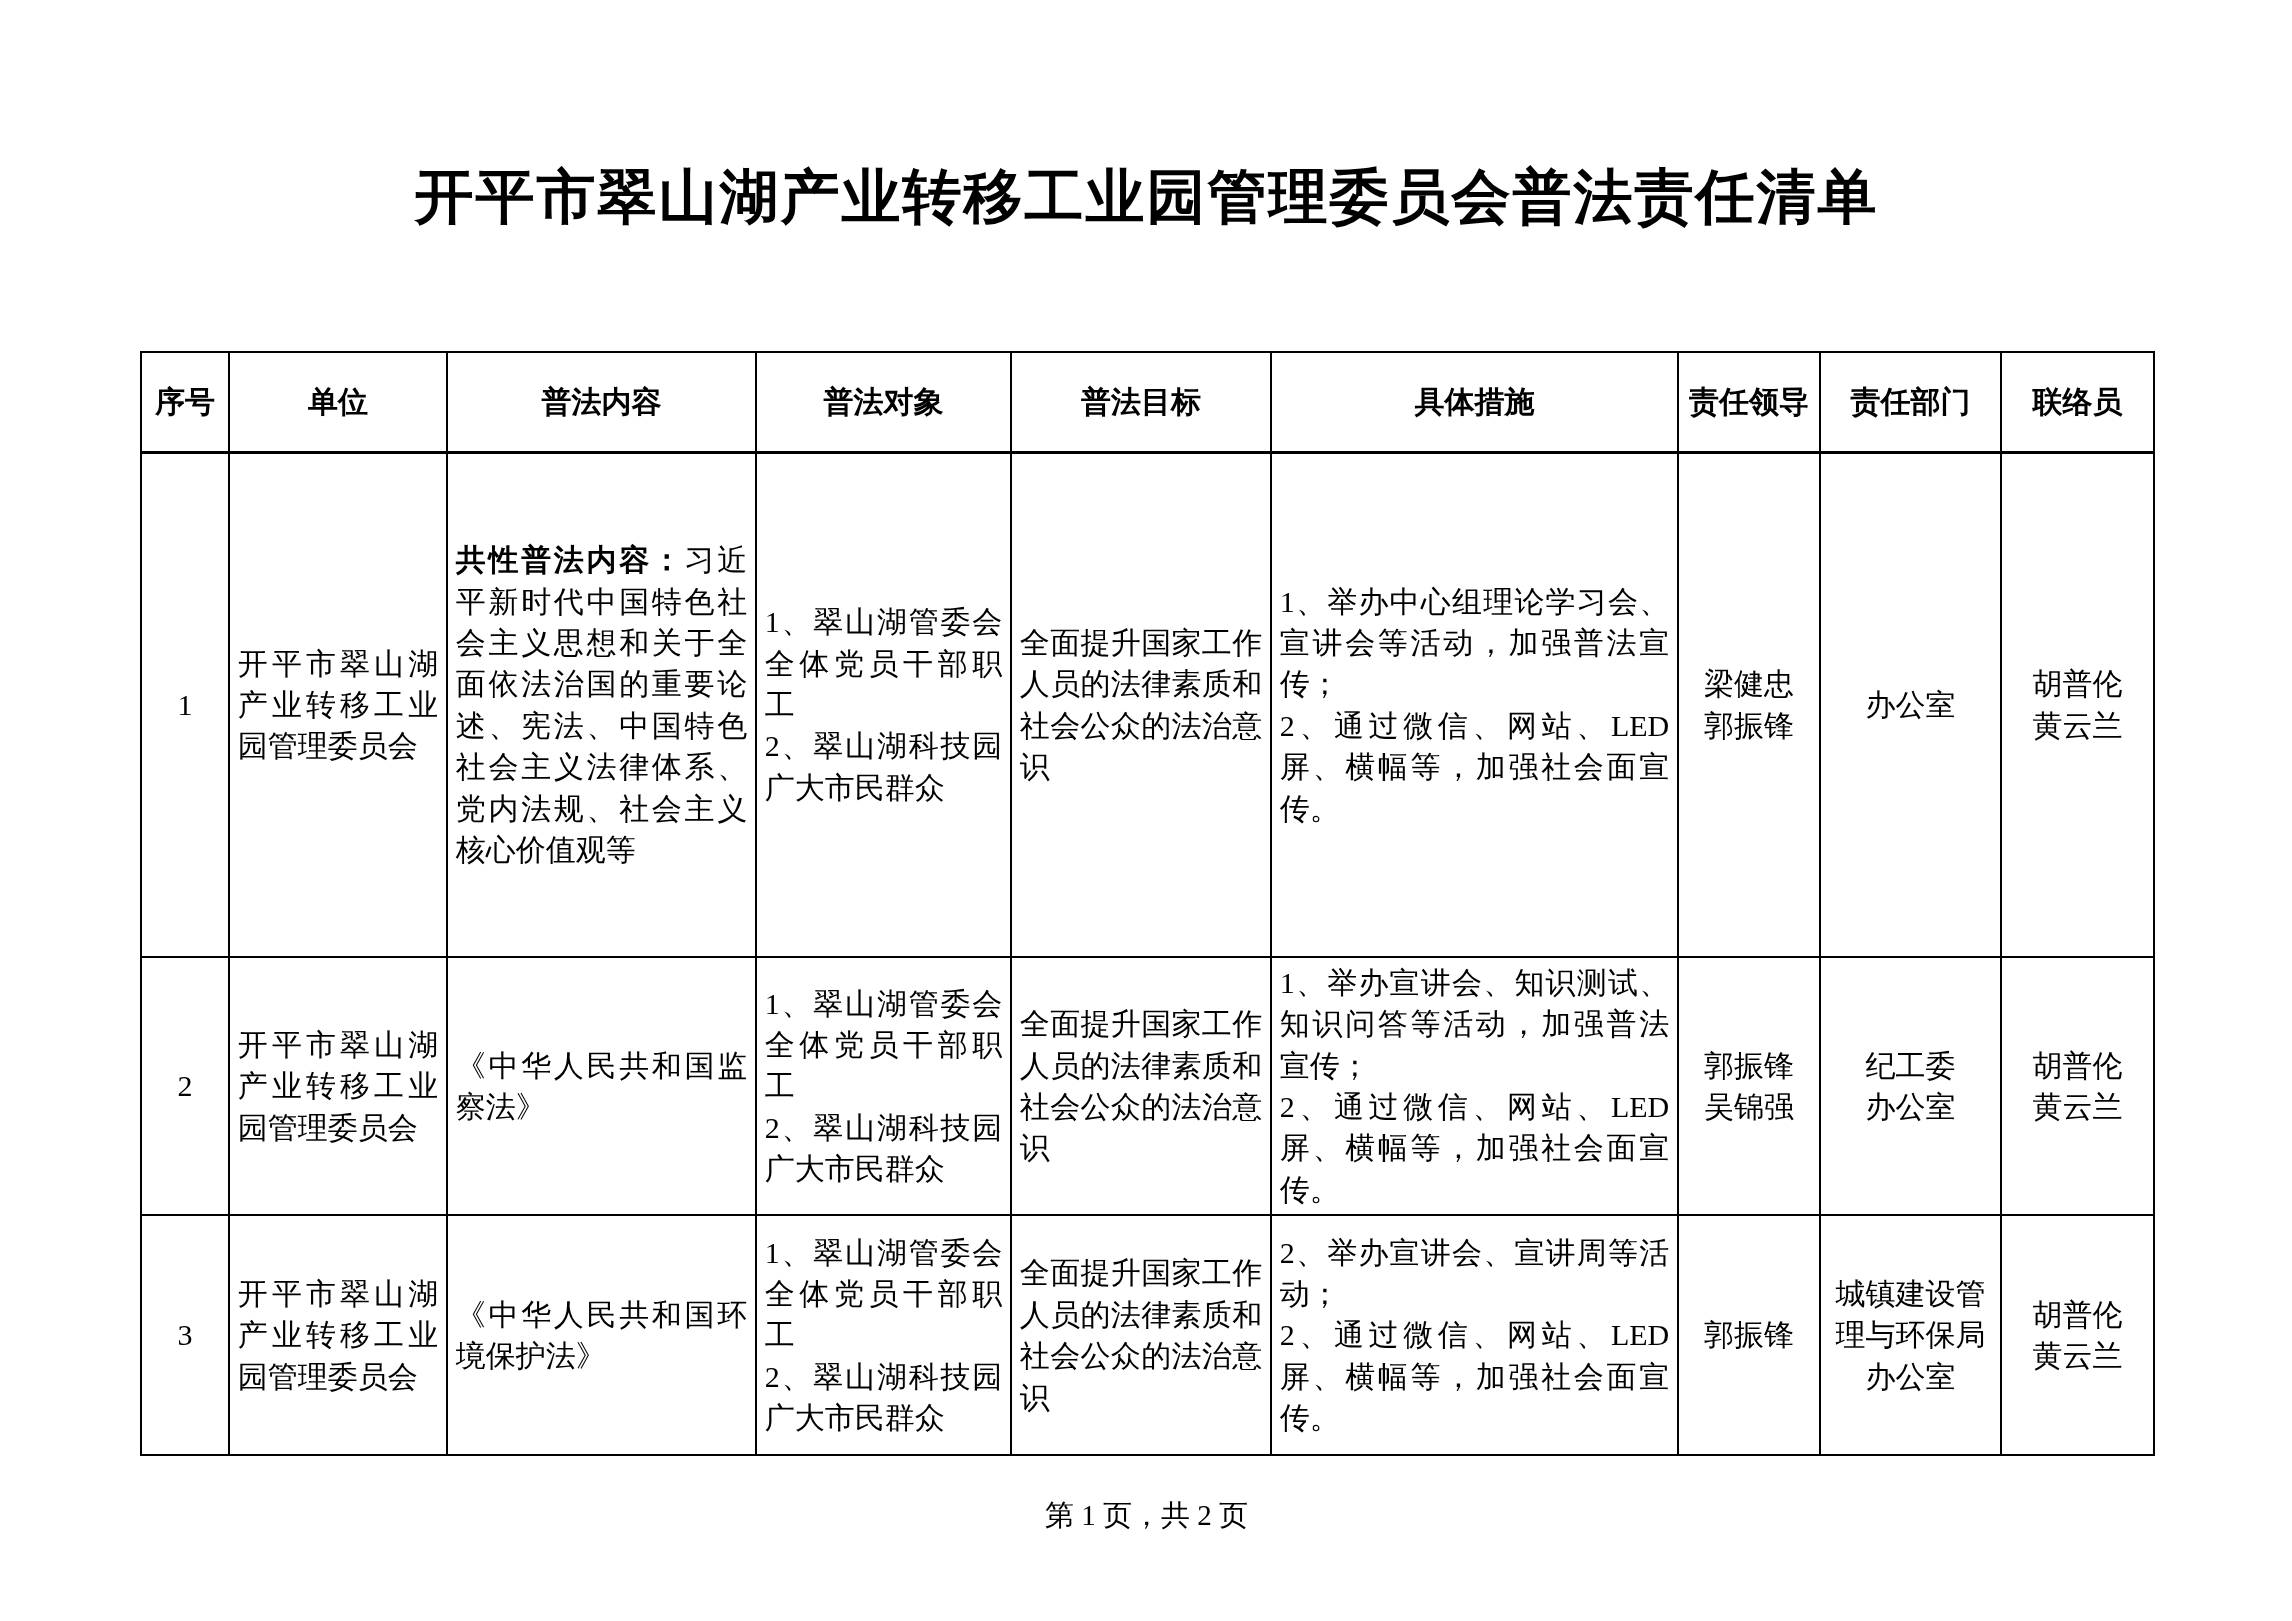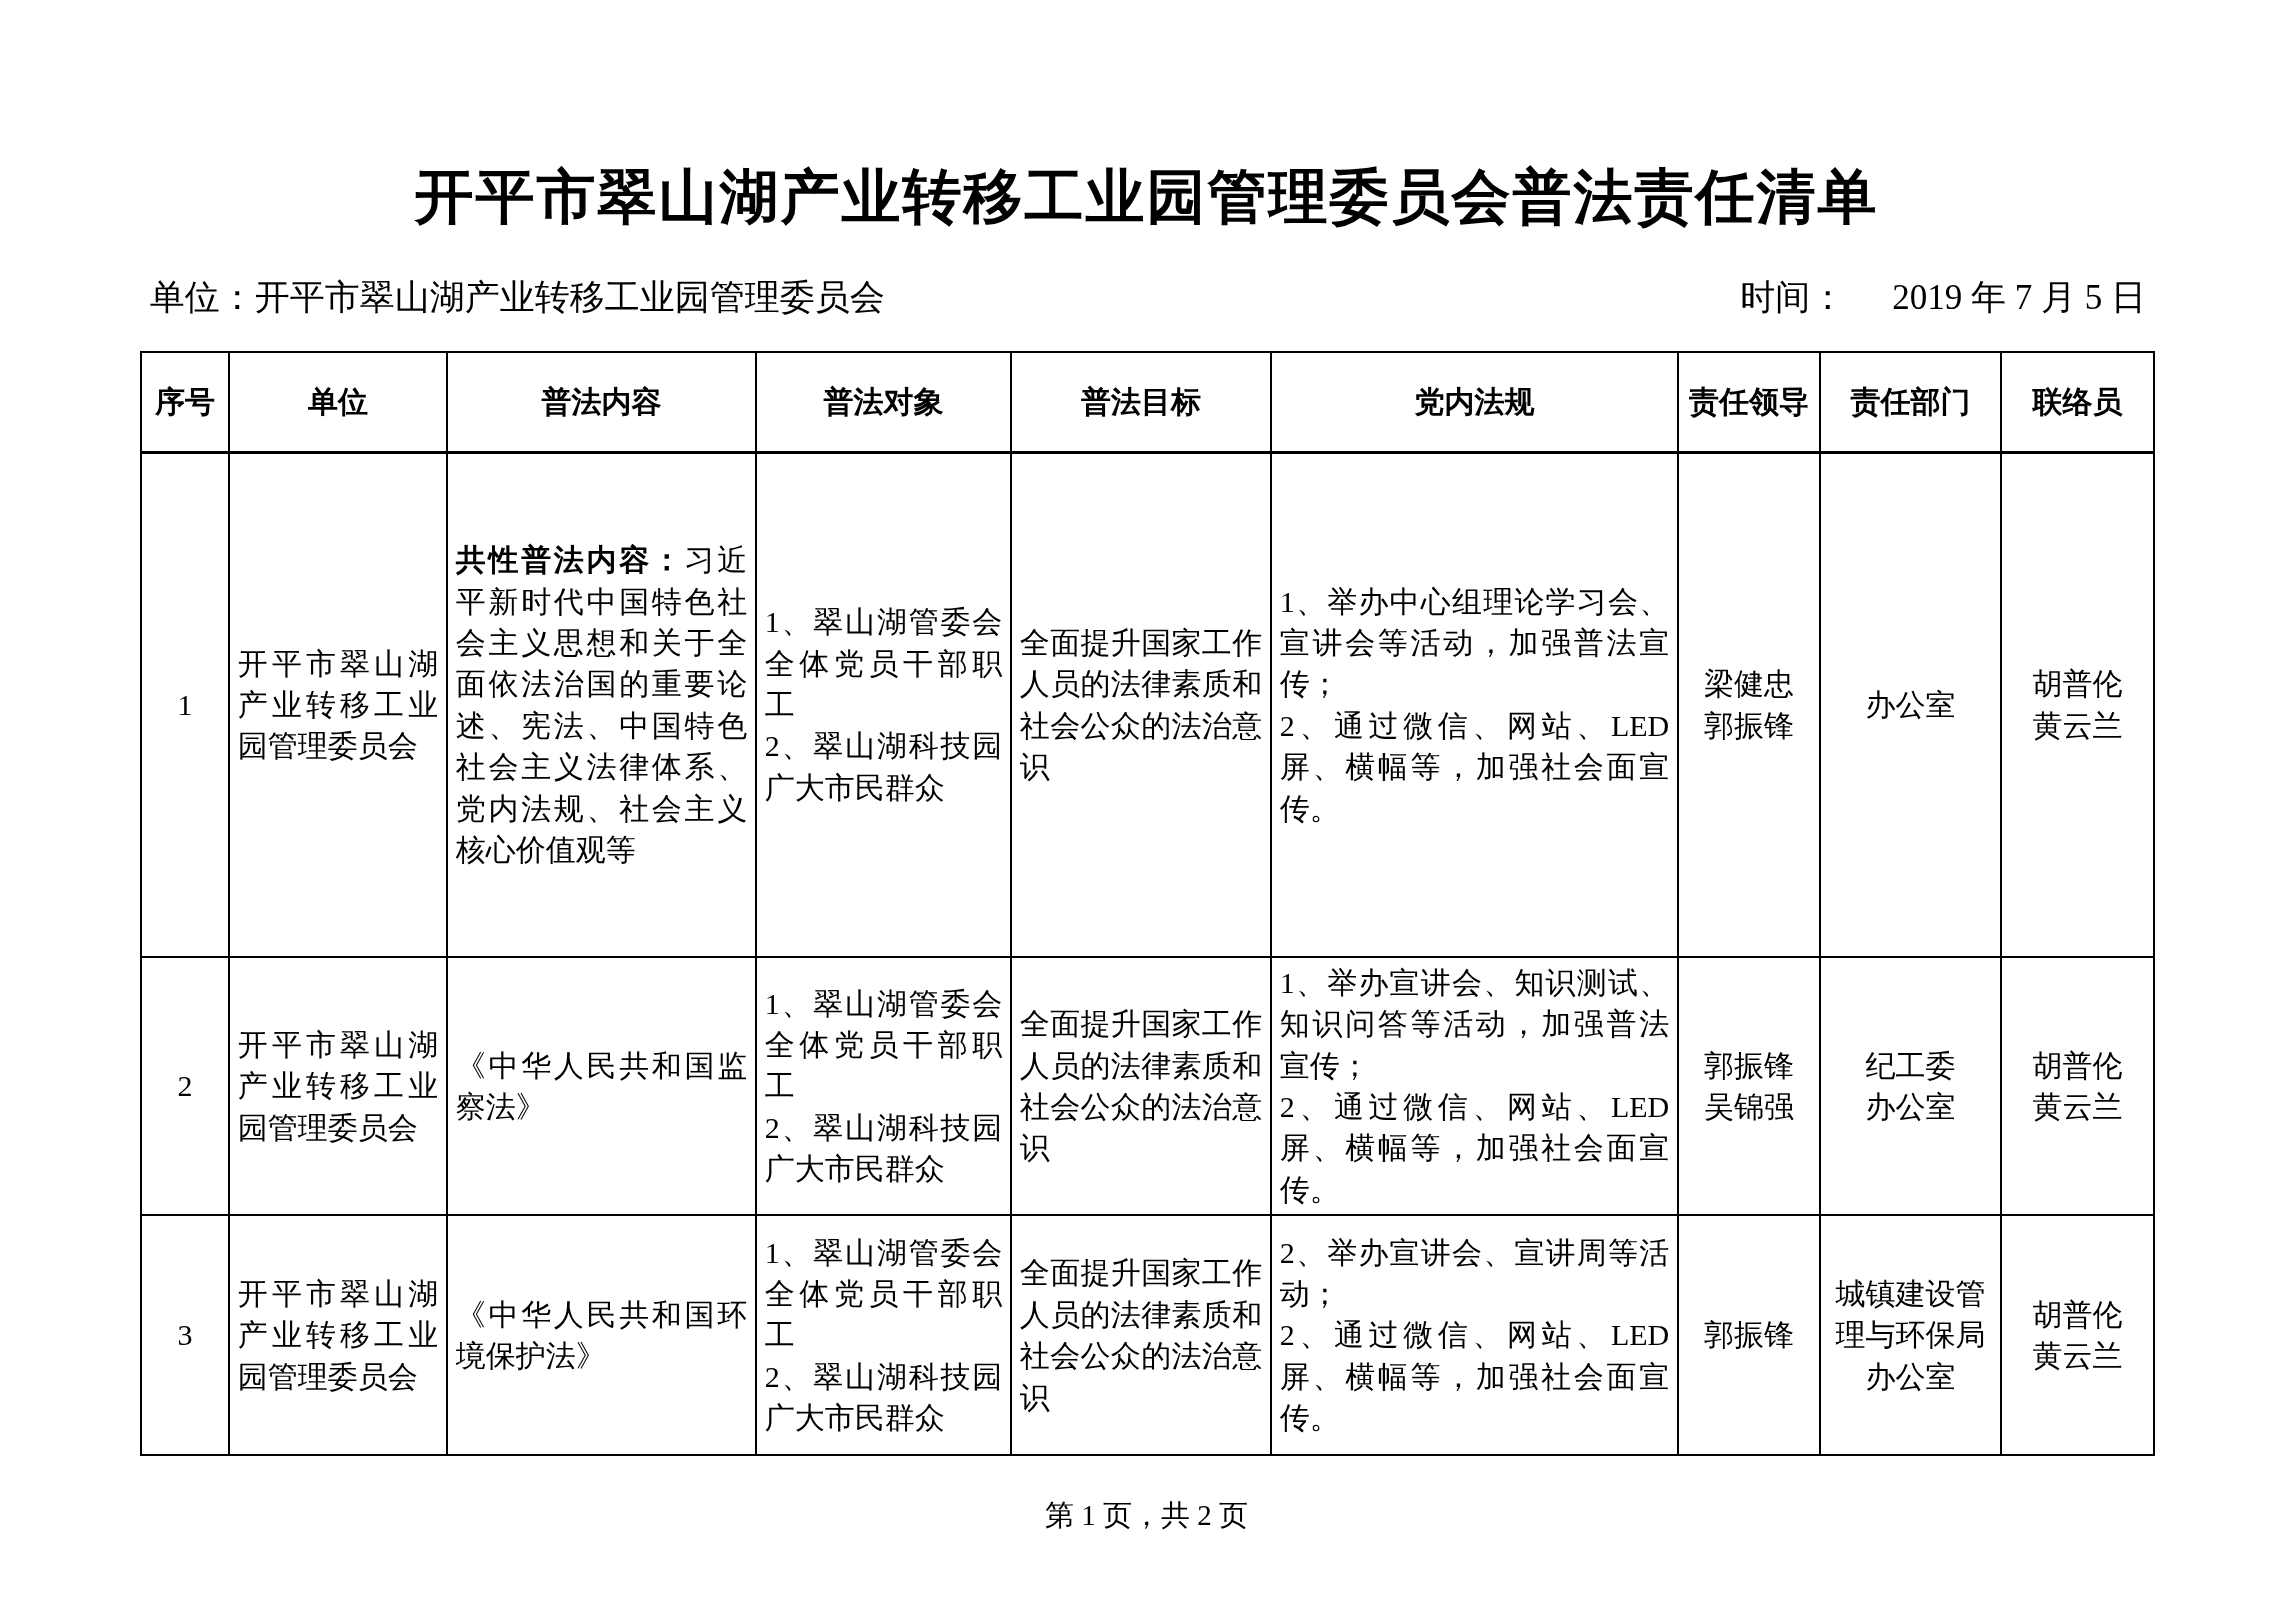--- a/index.html
+++ b/index.html
@@ -68,49 +68,41 @@
     font-size:29px;
   }
 </style>
 </head>
 <body>
 
 <div class="page">
 
   <div class="doc-title">开平市翠山湖产业转移工业园管理委员会普法责任清单</div>
 
-  <div class="meta">
-    <div class="unit-block">
-      <span>单位：</span><span>开平市翠山湖产业转移工业园管理委员会</span>
-    </div>
-    <div class="date-block">
-      <span>时间：</span><span class="date-value">2019 年 7 月 5 日</span>
-    </div>
-  </div>
 
   <table class="doc-table">
     <colgroup>
       <col style="width:88px">
         <col style="width:218px">
         <col style="width:309px">
       <col style="width:255px">
         <col style="width:260px">
         <col style="width:407px">
       <col style="width:142px">
         <col style="width:181px">
         <col style="width:153px">
     </colgroup>
     <tbody>
         <tr class="r-head">
       <th>序号</th>
       <th>单位</th>
       <th>普法内容</th>
       <th>普法对象</th>
       <th>普法目标</th>
-      <th>党内法规</th>
+      <th>具体措施</th>
       <th>责任领导</th>
       <th>责任部门</th>
       <th>联络员</th>
     </tr>
 
     <tr class="r-1">
       <td class="c-center">1</td>
       <td class="c-left">开平市翠山湖产业转移工业园管理委员会</td>
       <td class="c-left"><b class="b-label">共性普法内容：</b><span>习近平新时代中国特色社会主义思想和关于全面依法治国的重要论述、宪法、中国特色社会主义法律体系、党内法规、社会主义核心价值观等</span></td>
       <td class="c-left c-target">

